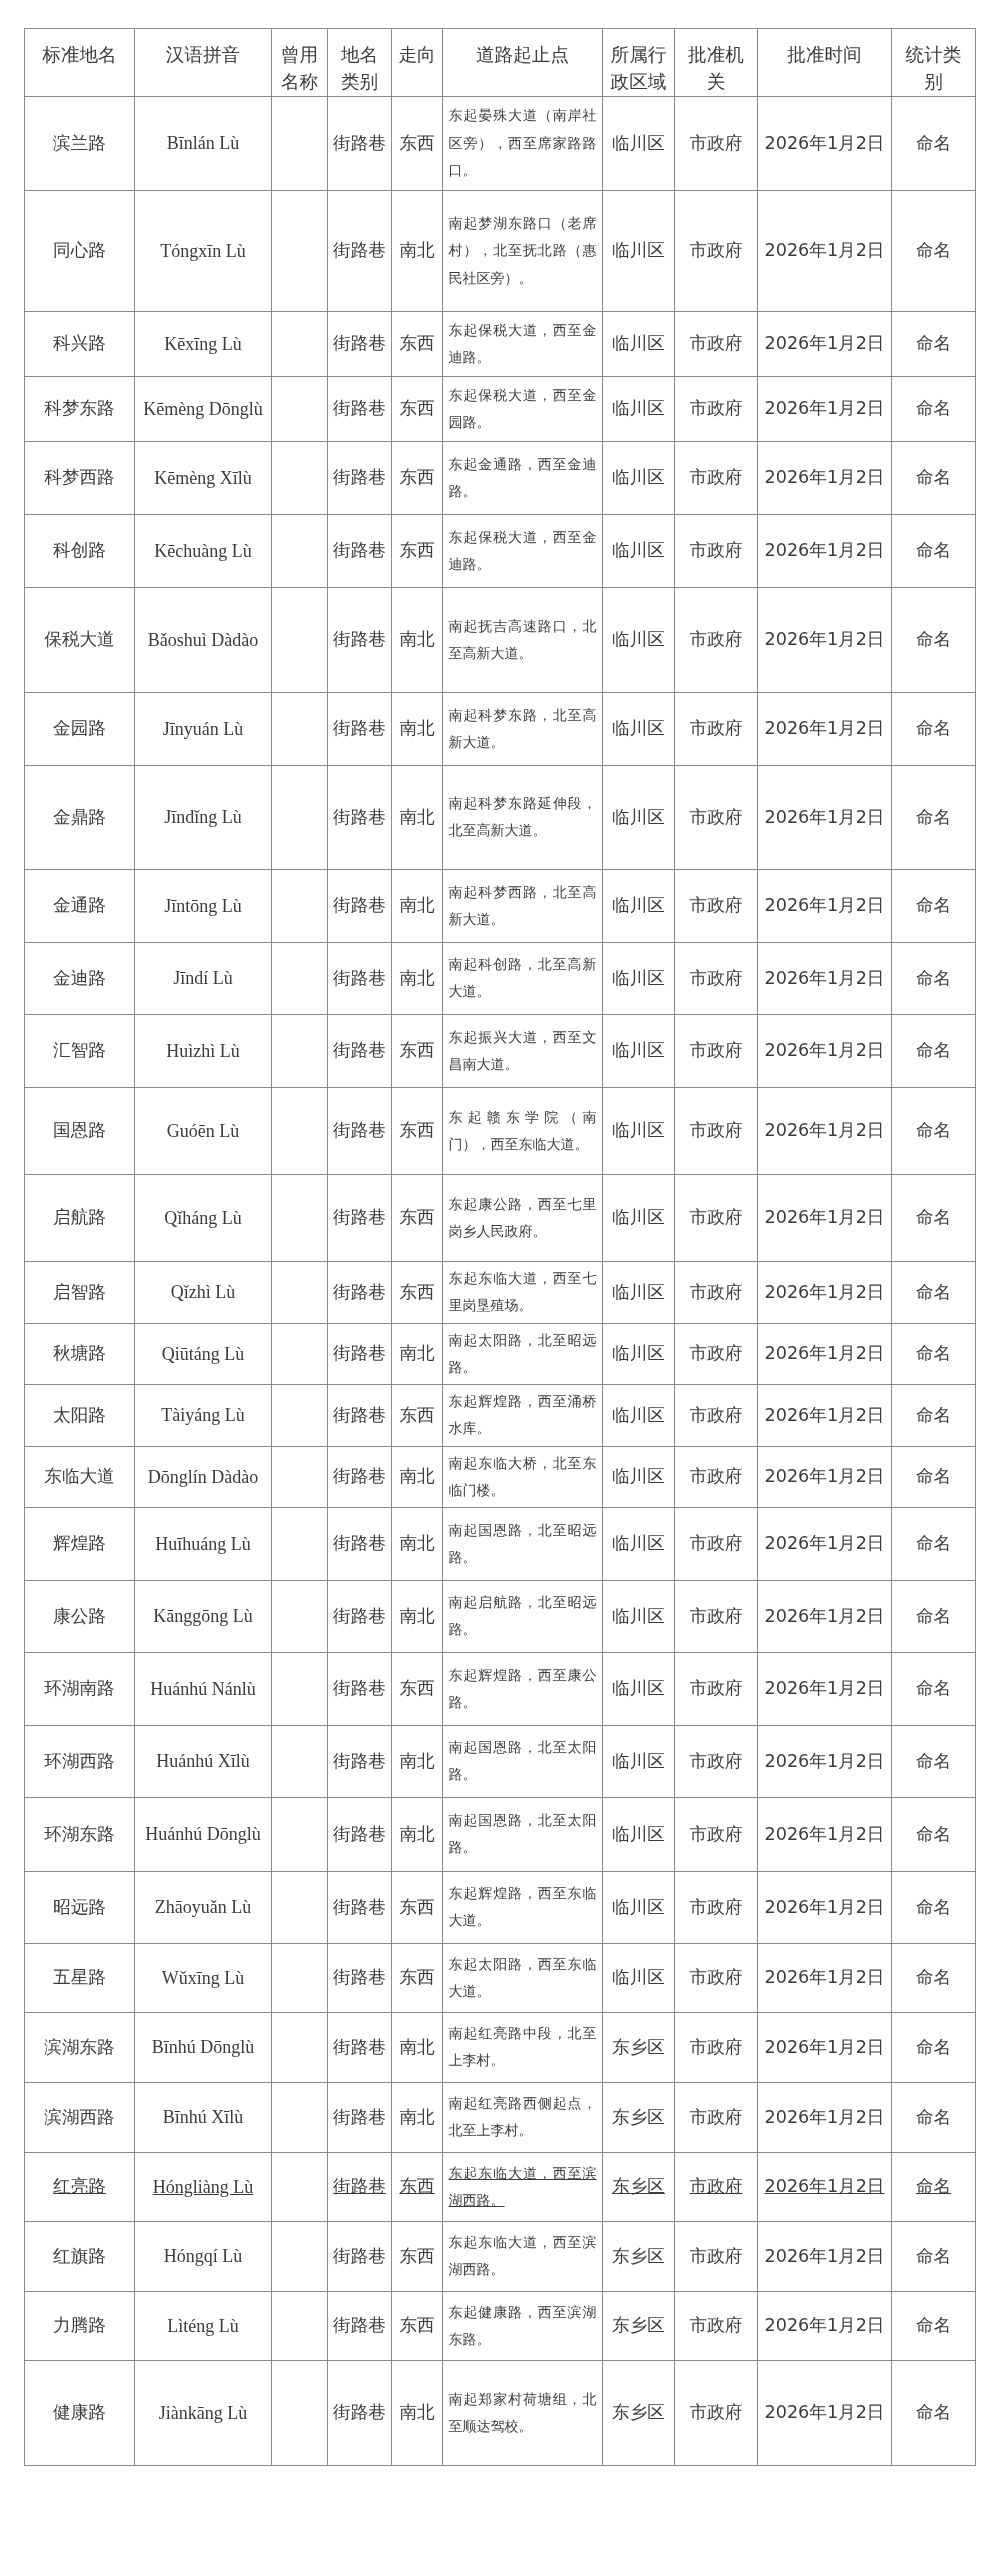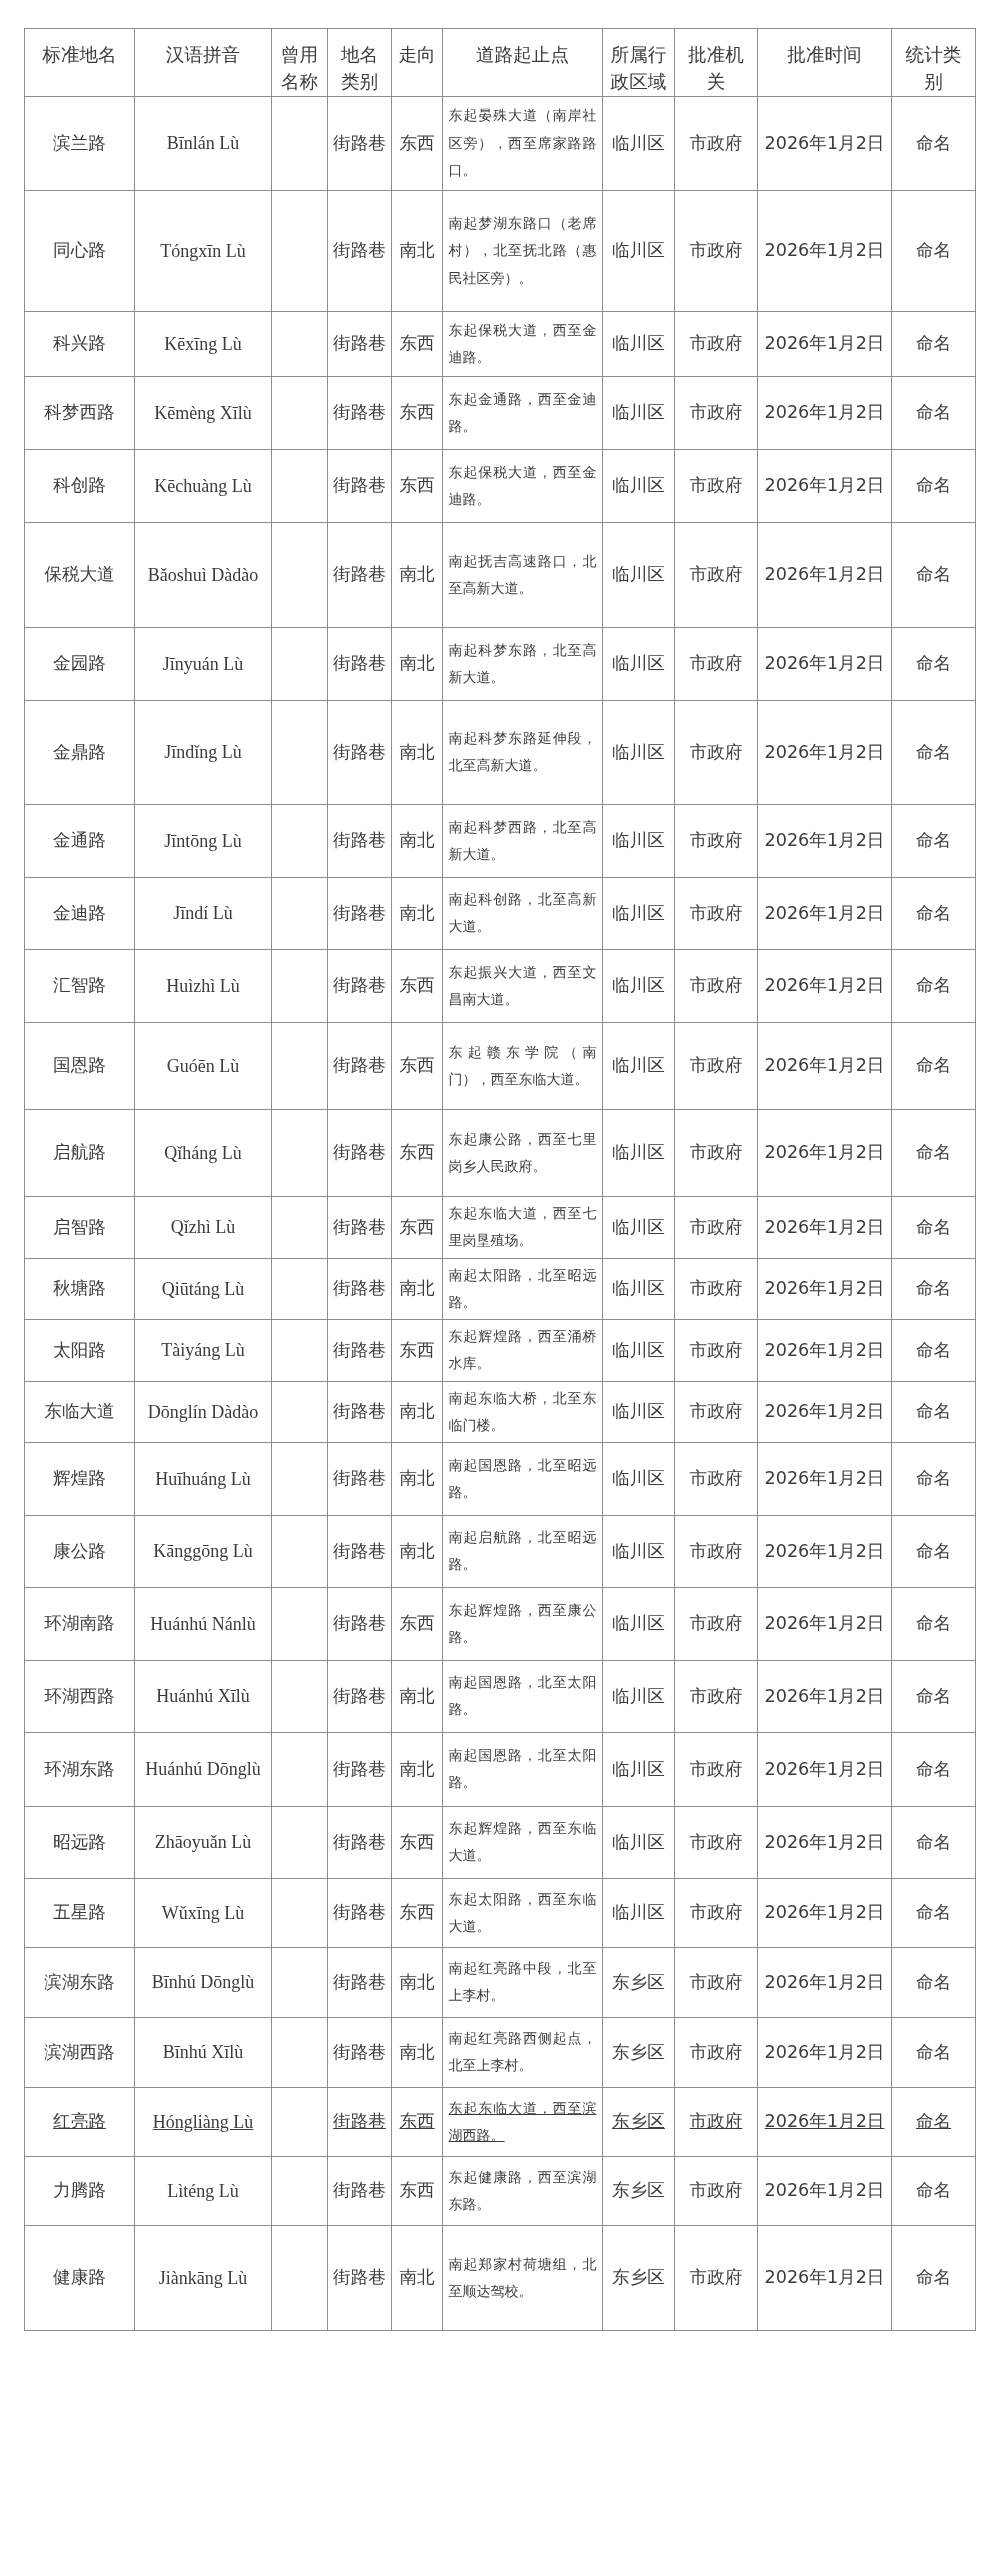--- a/index.html
+++ b/index.html
@@ -87,20 +87,32 @@
         <td class="pinyin">Kēxīng Lù</td>
         <td class="former"></td>
         <td>街路巷</td>
         <td>东西</td>
         <td class="route">东起保税大道，西至金迪路。</td>
         <td>临川区</td>
         <td>市政府</td>
         <td class="date">2026年1月2日</td>
         <td>命名</td>
       </tr>
+      <tr style="height: 65px;">
+        <td>科梦东路</td>
+        <td class="pinyin">Kēmèng Dōnglù</td>
+        <td class="former"></td>
+        <td>街路巷</td>
+        <td>东西</td>
+        <td class="route">东起保税大道，西至金园路。</td>
+        <td>临川区</td>
+        <td>市政府</td>
+        <td class="date">2026年1月2日</td>
+        <td>命名</td>
+      </tr>
       <tr style="height: 73px;">
         <td>科梦西路</td>
         <td class="pinyin">Kēmèng Xīlù</td>
         <td class="former"></td>
         <td>街路巷</td>
         <td>东西</td>
         <td class="route">东起金通路，西至金迪路。</td>
         <td>临川区</td>
         <td>市政府</td>
         <td class="date">2026年1月2日</td>
@@ -366,20 +378,32 @@
         <td>南北</td>
         <td class="route">南起红亮路西侧起点，北至上李村。</td>
         <td>东乡区</td>
         <td>市政府</td>
         <td class="date">2026年1月2日</td>
         <td>命名</td>
       </tr>
       <tr style="height: 69px; text-decoration: underline;">
         <td>红亮路</td>
         <td class="pinyin">Hóngliàng Lù</td>
+        <td class="former"></td>
+        <td>街路巷</td>
+        <td>东西</td>
+        <td class="route">东起东临大道，西至滨湖西路。</td>
+        <td>东乡区</td>
+        <td>市政府</td>
+        <td class="date">2026年1月2日</td>
+        <td>命名</td>
+      </tr>
+      <tr style="height: 70px;">
+        <td>红旗路</td>
+        <td class="pinyin">Hóngqí Lù</td>
         <td class="former"></td>
         <td>街路巷</td>
         <td>东西</td>
         <td class="route">东起东临大道，西至滨湖西路。</td>
         <td>东乡区</td>
         <td>市政府</td>
         <td class="date">2026年1月2日</td>
         <td>命名</td>
       </tr>
       <tr style="height: 69px;">

